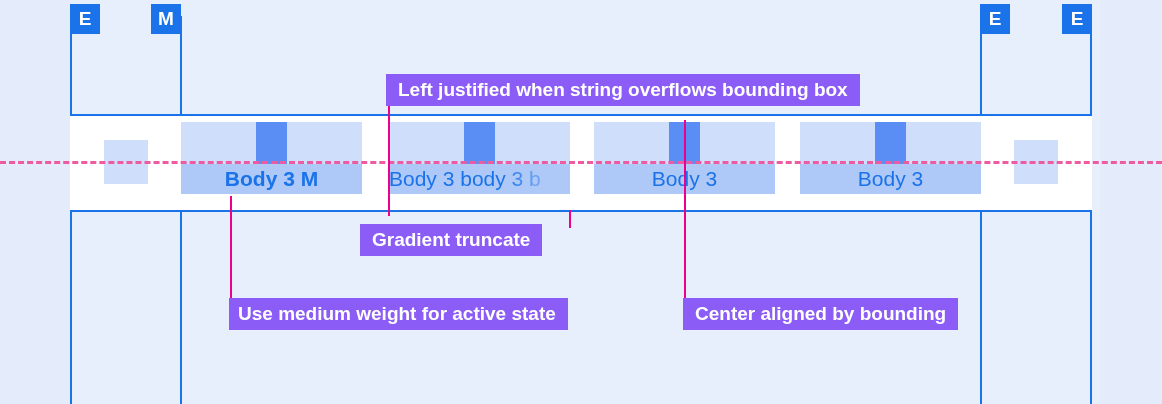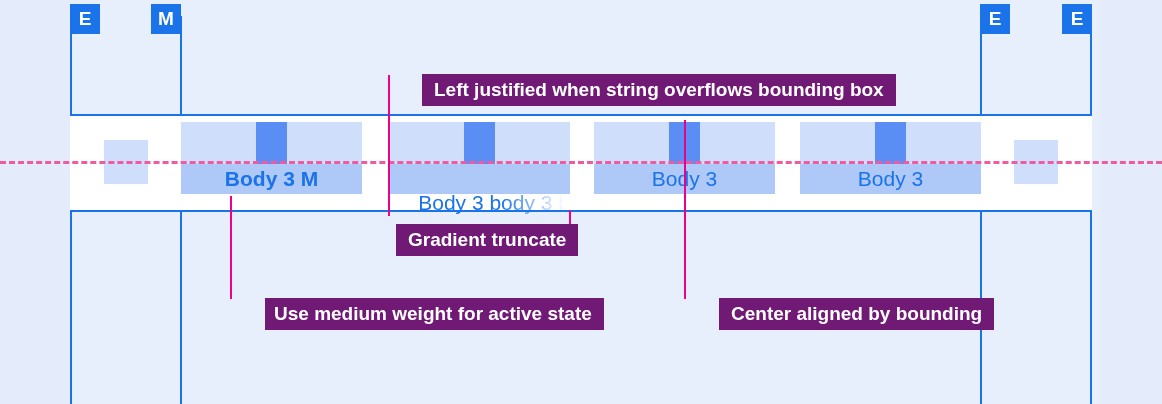--- a/index.html
+++ b/index.html
@@ -39,45 +39,44 @@
   .cell-top{position:absolute;left:0;top:0;width:100%;height:42px;background:#cfdffb;}
   .cell-bottom{position:absolute;left:0;top:42px;width:100%;height:30px;background:#aec8f8;}
   .cell-icon{position:absolute;top:0;left:75px;width:31px;height:42px;background:#5b8ef4;}
   .cell-label{
     position:absolute;left:0;top:40px;width:100%;height:34px;
     line-height:34px;color:#1a73e8;font-size:21px;text-align:center;
     white-space:nowrap;overflow:hidden;
   }
   .cell-label.medium{font-weight:bold;}
   .cell-label.overflow{
-    text-align:right;padding-left:11px;box-sizing:border-box;
+    text-align:left;box-sizing:border-box;
     -webkit-mask-image:linear-gradient(to right,#000 0,#000 62%,rgba(0,0,0,0) 97%);
     mask-image:linear-gradient(to right,#000 0,#000 62%,rgba(0,0,0,0) 97%);
-    margin-top:24px;
   }
 
   #cell-1{left:181px;}
   #cell-2{left:389px;}
   #cell-3{left:594px;}
   #cell-4{left:800px;}
 
   
   #centerline{
     position:absolute;left:0;top:161px;width:1162px;height:0;
     border-top:3px dashed #ef5ba1;
   }
 
   
   .connector{position:absolute;background:#ec008c;width:2px;}
 
   
   .annotation{
-    position:absolute;background:#701a75;color:#ffffff;
+    position:absolute;background:#8b5cf6;color:#ffffff;
     font-size:19px;font-weight:bold;line-height:32px;height:32px;
-    padding:0 12px;white-space:nowrap;box-sizing:border-box;margin-left:36px;
+    padding:0 12px;white-space:nowrap;box-sizing:border-box;
   }
 
   
   .badge{
     position:absolute;width:30px;height:30px;background:#1a73e8;color:#fff;
     font-size:19px;font-weight:bold;line-height:30px;text-align:center;
   }
 </style>
 </head>
 <body>

